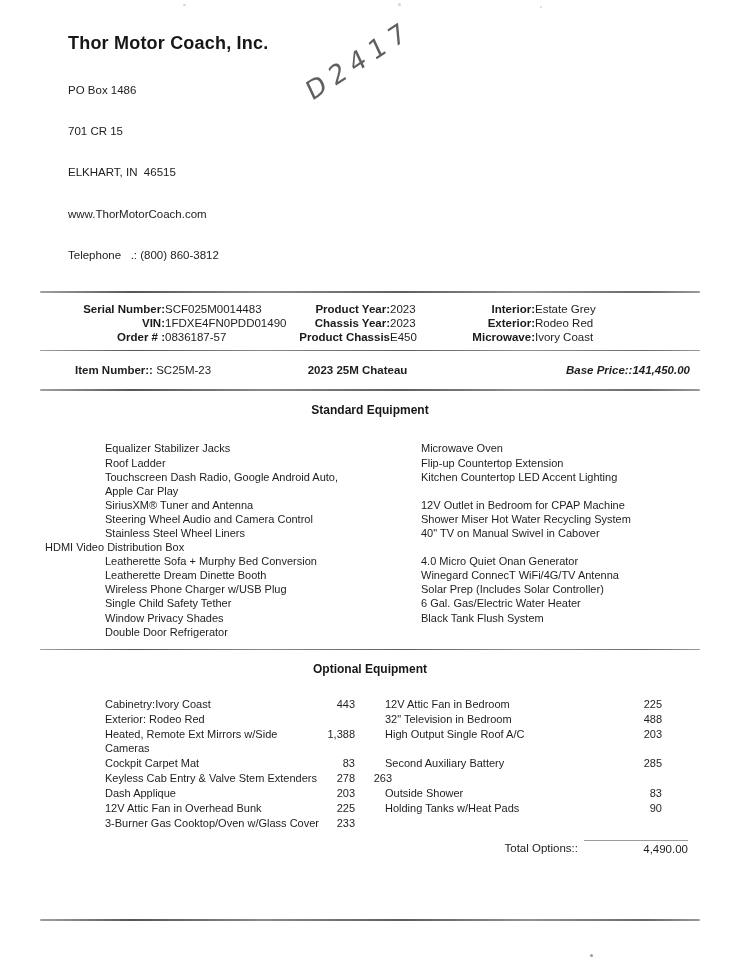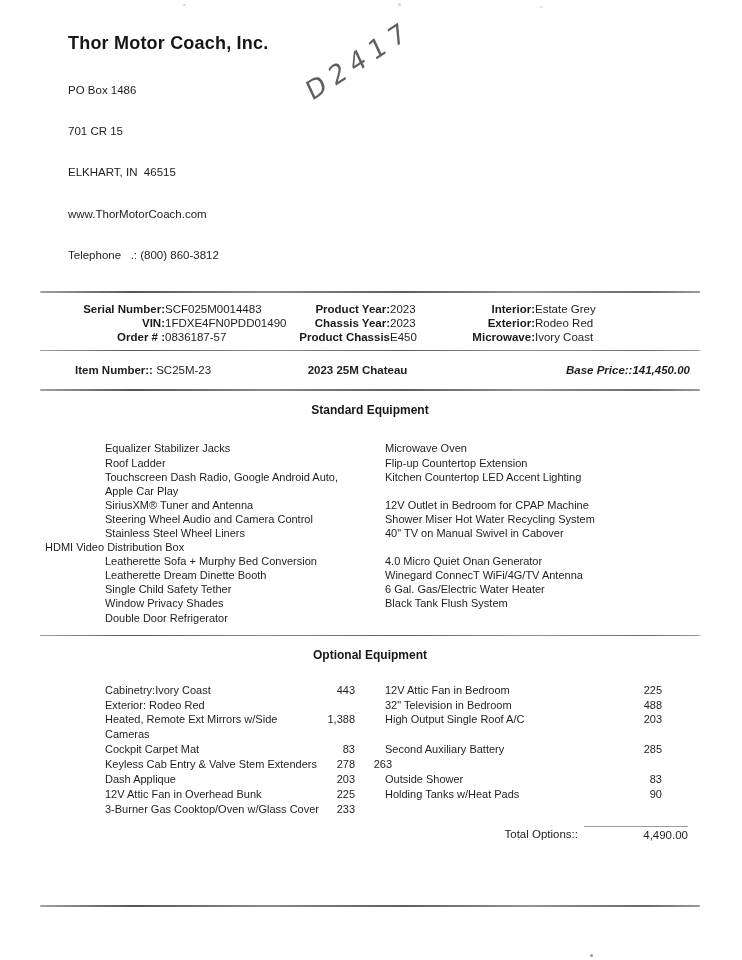--- a/index.html
+++ b/index.html
@@ -52,21 +52,21 @@
   .item-right { width:250px; display:flex; justify-content:flex-end; padding-right:10px; font-weight:bold;font-style:italic; }
   .rule.after-item { margin-top:13px; }
 
   
   .section-title { text-align:center; font-size:12px; font-weight:bold; line-height:17px; color:#171717; }
   .std-title { margin-top:11px; }
   .opt-title { margin-top:11px; }
 
   
   .std-table { margin-top:22px; font-size:11px; line-height:14.1px; }
-  .srow { display:flex; align-items:flex-start; }
+  .srow { display:flex; align-items:flex-start;gap:36px; }
   .s-left  { width:275px; margin-left:65px; }
   .s-left span { display:block; max-width:260px; }
   .s-right { flex:1; margin-left:5px; }
   .rule.after-std { margin-top:10px; }
 
   
   .opt-table { margin-top:19px; font-size:11px; line-height:14.9px; }
   .orow { display:flex; align-items:flex-start; }
   .o-l-item  { width:218px; margin-left:65px; }
   .o-l-price { width:32px; text-align:right; }
@@ -215,20 +215,26 @@
         <div class="s-right">4.0 Micro Quiet Onan Generator</div>
       </div>
 
       <div class="srow">
         <div class="s-left">
           <span>Leatherette Dream Dinette Booth</span>
         </div>
         <div class="s-right">Winegard ConnecT WiFi/4G/TV Antenna</div>
       </div>
 
+      <div class="srow">
+        <div class="s-left">
+          <span>Wireless Phone Charger w/USB Plug</span>
+        </div>
+        <div class="s-right">Solar Prep (Includes Solar Controller)</div>
+      </div>
 
       <div class="srow">
         <div class="s-left">
           <span>Single Child Safety Tether</span>
         </div>
         <div class="s-right">6 Gal. Gas/Electric Water Heater</div>
       </div>
 
       <div class="srow">
         <div class="s-left">

